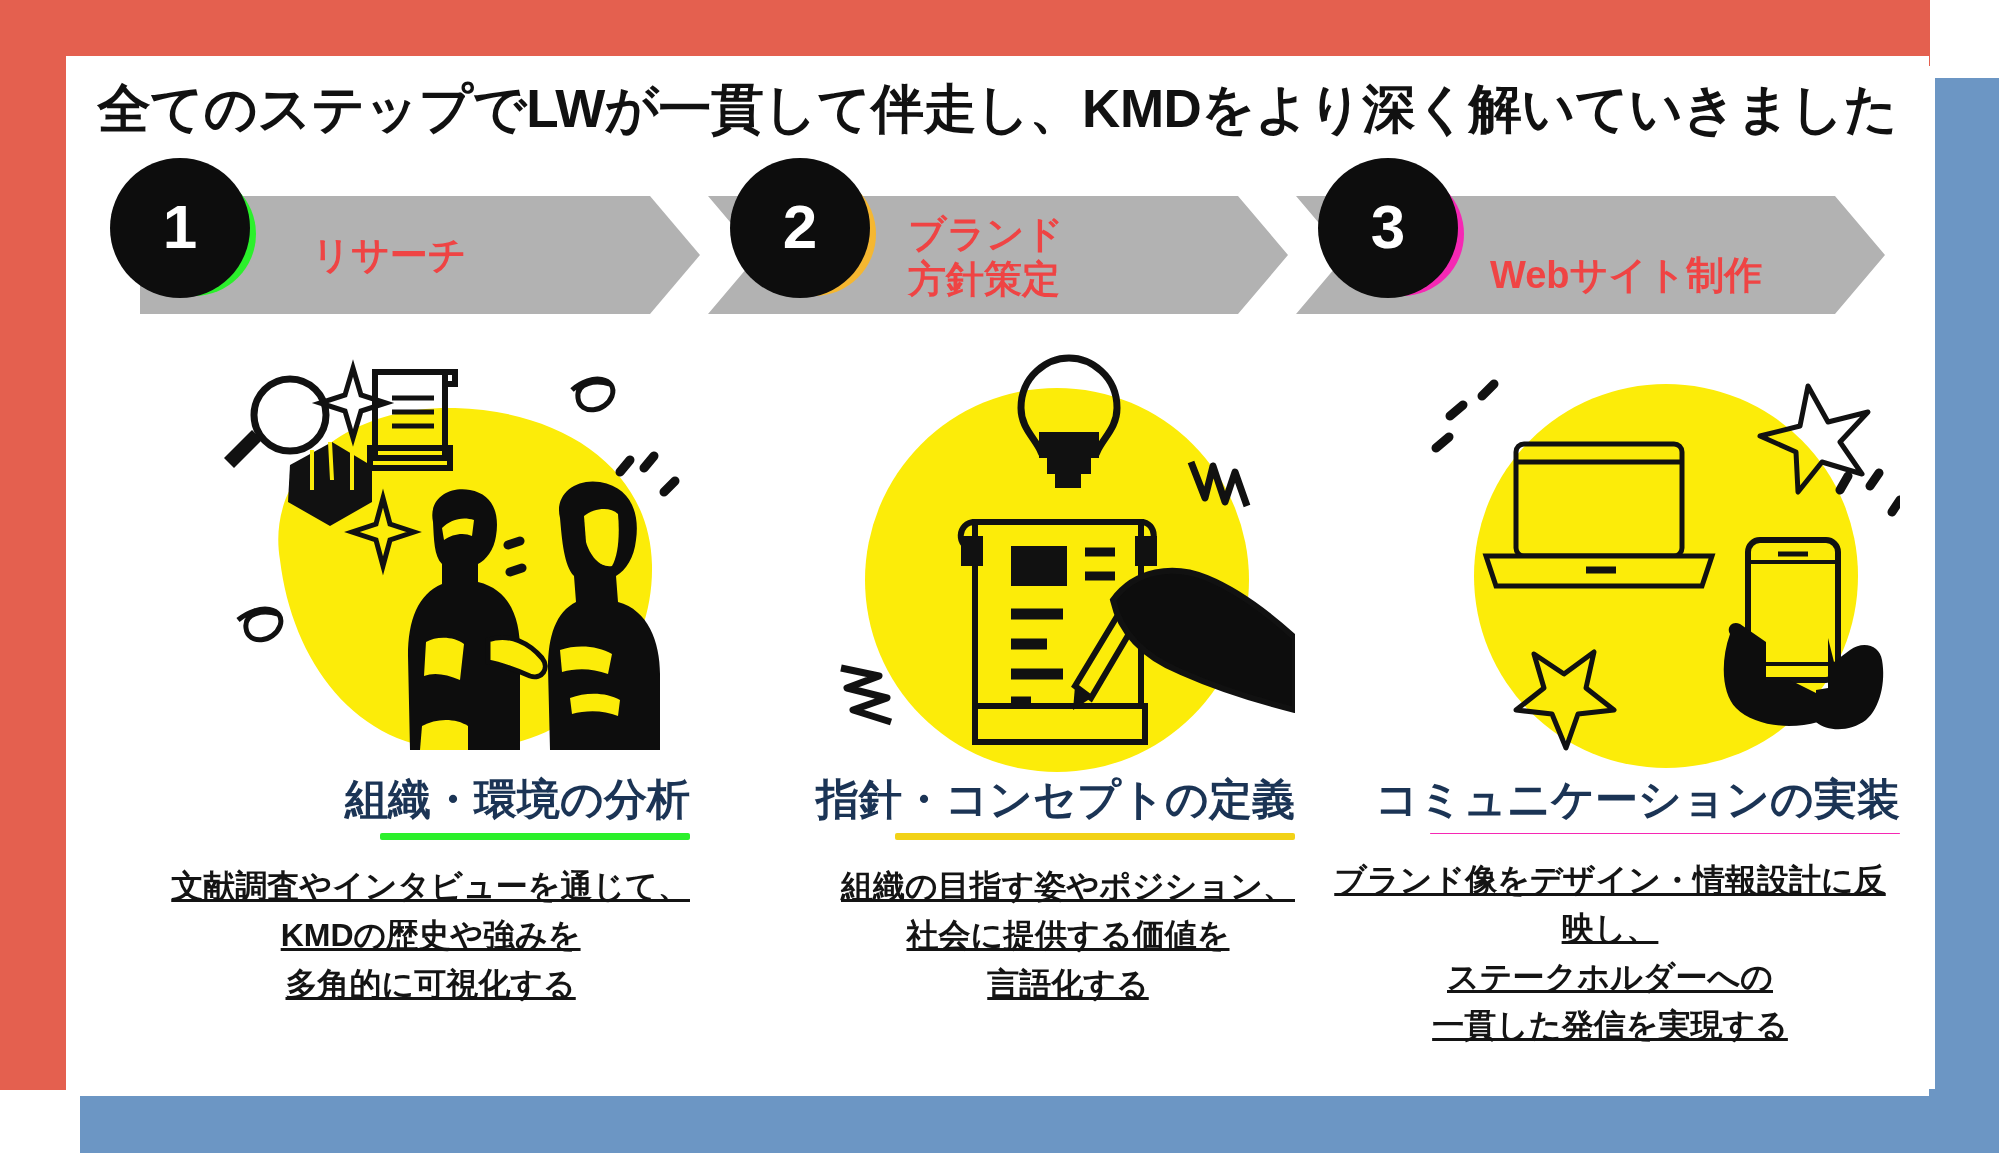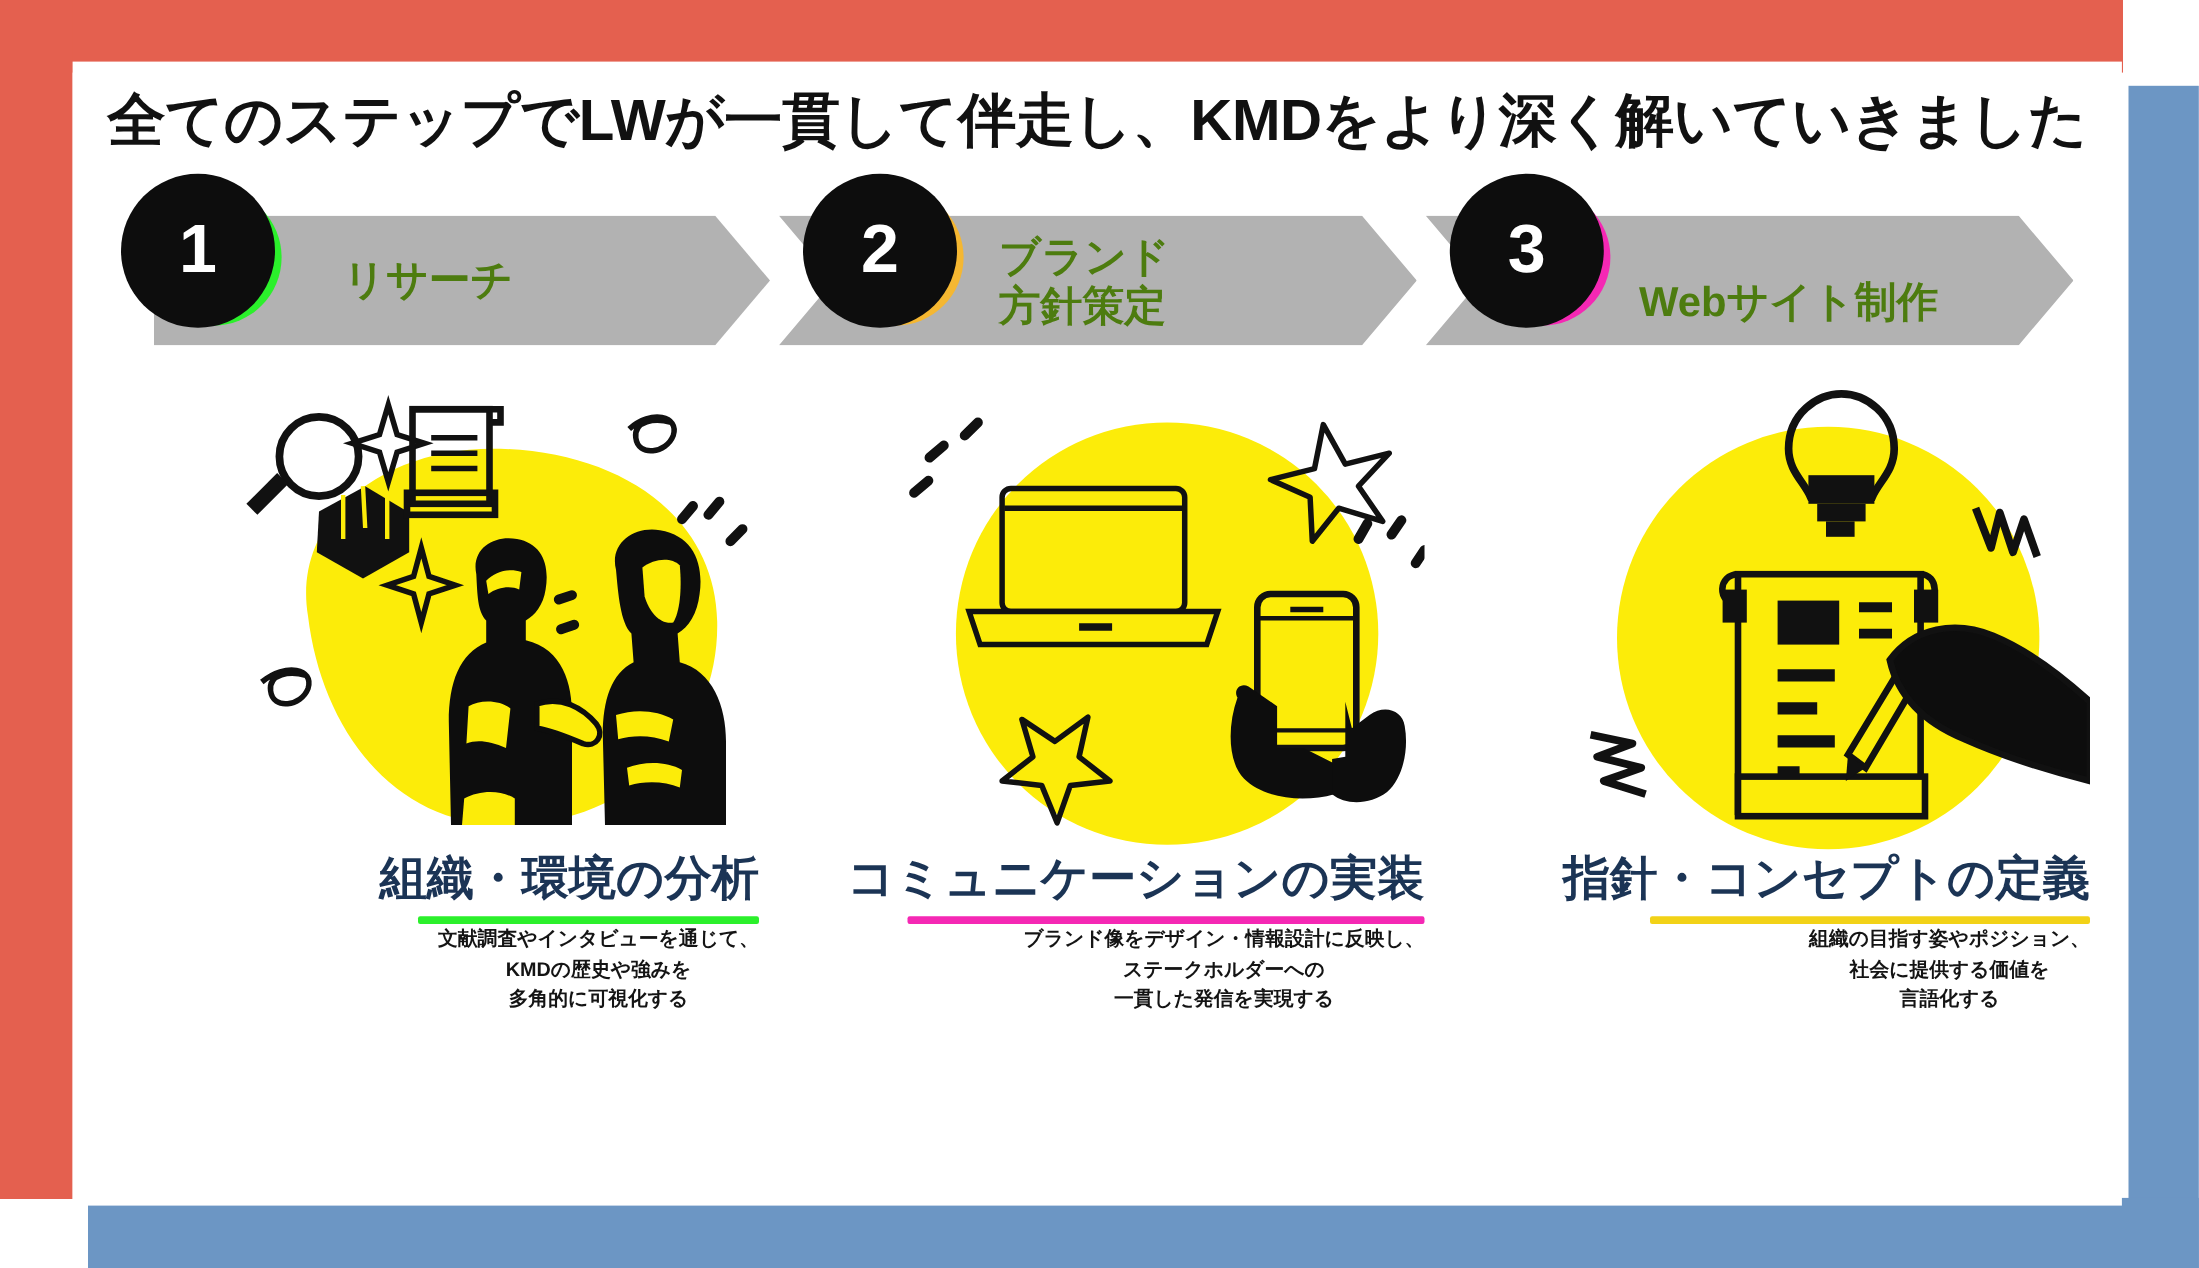--- a/index.html
+++ b/index.html
@@ -58,21 +58,21 @@
     position:absolute;left:22px;top:14px;width:124px;height:124px;border-radius:50%;
   }
   .black-dot{
     position:absolute;left:0px;top:0px;width:140px;height:140px;border-radius:50%;
     background:#0d0d0d;display:flex;align-items:center;justify-content:center;
   }
   .black-dot span{
     color:#ffffff;font-size:62px;font-weight:900;line-height:1;margin-top:-2px;
   }
   .step-label{
-    position:absolute;color:#4d7c0f;font-weight:900;font-size:38px;line-height:1.18;
+    position:absolute;color:#ef4444;font-weight:900;font-size:38px;line-height:1.18;
     text-align:left;white-space:pre-line;
   }
   .step-label.l1{left:172px;top:37px;}
   .step-label.l2{left:768px;top:16px;}
   .step-label.l3{left:1350px;top:37px;margin-top:20px;}
 
   
   .cols{
     position:absolute;left:110px;top:350px;width:1790px;height:700px;
     display:flex;justify-content:space-between;
@@ -80,22 +80,22 @@
   .col{width:580px;display:flex;flex-direction:column;align-items:flex-end;}
   .illus{width:470px;height:430px;position:relative;}
   .illus svg{width:100%;height:100%;display:block;}
 
   .col-heading{
     font-size:43px;font-weight:900;color:#1b3455;margin-top:-4px;white-space:nowrap;
     position:relative;padding-bottom:6px;line-height:1.1;
   }
   .hrule{height:7px;margin-top:4px;border-radius:2px;}
   .col-body{
-    font-size:18px;font-weight:700;color:#141414;
-    line-height:1.52;text-align:center;white-space:pre-line;
+    margin-top:22px;font-size:32px;font-weight:700;color:#141414;
+    line-height:1.52;text-align:center;white-space:pre-line;text-decoration:underline;
   }
 </style>
 </head>
 <body>
 
 <div class="bar-red"></div>
 <div class="bar-red-left"></div>
 <div class="bar-blue-right"></div>
 <div class="bar-blue-bottom"></div>
 <div class="sheet"></div>
@@ -174,52 +174,20 @@
         <path d="M364 166 C374 158 390 156 398 164 C400 186 398 206 392 216 C380 218 370 206 366 192 Z" fill="#fcec09"></path>
         <path d="M340 300 C358 294 378 296 392 304 L388 324 C372 318 356 318 342 322 Z" fill="#fcec09"></path>
         <path d="M350 348 C366 342 386 342 400 350 L398 366 C384 360 366 360 352 364 Z" fill="#fcec09"></path>
       </svg>
     </div>
     <div class="col-heading">組織・環境の分析</div>
     <div class="hrule" style="width:310px;background:#2bf02b;"></div>
     <div class="col-body">文献調査やインタビューを通じて、
 KMDの歴史や強みを
 多角的に可視化する</div>
-  </div>
-
-  <div class="col">
-    <div class="illus">
-      <svg viewBox="0 0 470 430" xmlns="http://www.w3.org/2000/svg">
-        <circle cx="236" cy="226" r="192" fill="#fcec09"></circle>
-
-        <rect x="86" y="94" width="166" height="112" rx="8" fill="none" stroke="#111" stroke-width="5"></rect>
-        <path d="M88 112 L250 112" stroke="#111" stroke-width="5"></path>
-        <path d="M56 206 L282 206 L272 236 L66 236 Z" fill="#fcec09" stroke="#111" stroke-width="5"></path>
-        <path d="M156 220 l30 0" stroke="#111" stroke-width="7"></path>
-
-        <rect x="318" y="190" width="90" height="140" rx="12" fill="#fcec09" stroke="#111" stroke-width="6"></rect>
-        <path d="M348 204 l30 0" stroke="#111" stroke-width="5"></path>
-        <path d="M320 212 l86 0 M320 314 l86 0" stroke="#111" stroke-width="4"></path>
-
-        <path d="M300 284 C296 278 302 270 310 274 L336 292 L336 330 L360 330 L388 344 L388 372 C360 380 324 376 306 358 C292 344 290 312 300 284 Z" fill="#0d0d0d"></path>
-
-        <path d="M398 288 L404 312 L420 300 C434 290 450 296 452 310 C456 332 450 358 436 370 C420 382 398 382 386 372 L386 340 L398 338 Z" fill="#0d0d0d"></path>
-
-        <path d="M378 36 L398 72 L438 62 L410 92 L432 124 L392 112 L368 142 L366 102 L330 86 L370 76 Z" fill="none" stroke="#111" stroke-width="5" stroke-linejoin="round"></path>
-        <path d="M104 304 L134 324 L164 302 L156 338 L184 360 L148 364 L136 398 L122 364 L86 360 L114 338 Z" fill="none" stroke="#111" stroke-width="5" stroke-linejoin="round"></path>
-
-        <path d="M52 46 l12 -12 M20 66 l13 -11 M6 98 l13 -11" stroke="#111" stroke-width="9" stroke-linecap="round"></path>
-        <path d="M410 140 l8 -14 M440 136 l9 -13 M462 162 l8 -12" stroke="#111" stroke-width="9" stroke-linecap="round"></path>
-      </svg>
-    </div>
-    <div class="col-heading">コミュニケーションの実装</div>
-    <div class="hrule" style="width:470px;background:#f528b4;"></div>
-    <div class="col-body">ブランド像をデザイン・情報設計に反映し、
-ステークホルダーへの
-一貫した発信を実現する</div>
   </div>
 
   <div class="col">
     <div class="illus">
       <svg viewBox="0 0 470 430" xmlns="http://www.w3.org/2000/svg">
         <circle cx="232" cy="230" r="192" fill="#fcec09"></circle>
 
         <path d="M196 58 C196 26 222 8 244 8 C266 8 292 26 292 58 C292 78 278 88 272 102 L216 102 C210 88 196 78 196 58 Z" fill="none" stroke="#111" stroke-width="7"></path>
         <rect x="214" y="82" width="60" height="26" fill="#111"></rect>
         <rect x="222" y="108" width="44" height="16" fill="#111"></rect>
@@ -244,13 +212,45 @@
         <path d="M16 318 l38 8 l-32 12 l40 10 l-34 12 l38 12" fill="none" stroke="#111" stroke-width="7" stroke-linejoin="round"></path>
       </svg>
     </div>
     <div class="col-heading">指針・コンセプトの定義</div>
     <div class="hrule" style="width:400px;background:#f2d217;"></div>
     <div class="col-body">組織の目指す姿やポジション、
 社会に提供する価値を
 言語化する</div>
   </div>
 
+  <div class="col">
+    <div class="illus">
+      <svg viewBox="0 0 470 430" xmlns="http://www.w3.org/2000/svg">
+        <circle cx="236" cy="226" r="192" fill="#fcec09"></circle>
+
+        <rect x="86" y="94" width="166" height="112" rx="8" fill="none" stroke="#111" stroke-width="5"></rect>
+        <path d="M88 112 L250 112" stroke="#111" stroke-width="5"></path>
+        <path d="M56 206 L282 206 L272 236 L66 236 Z" fill="#fcec09" stroke="#111" stroke-width="5"></path>
+        <path d="M156 220 l30 0" stroke="#111" stroke-width="7"></path>
+
+        <rect x="318" y="190" width="90" height="140" rx="12" fill="#fcec09" stroke="#111" stroke-width="6"></rect>
+        <path d="M348 204 l30 0" stroke="#111" stroke-width="5"></path>
+        <path d="M320 212 l86 0 M320 314 l86 0" stroke="#111" stroke-width="4"></path>
+
+        <path d="M300 284 C296 278 302 270 310 274 L336 292 L336 330 L360 330 L388 344 L388 372 C360 380 324 376 306 358 C292 344 290 312 300 284 Z" fill="#0d0d0d"></path>
+
+        <path d="M398 288 L404 312 L420 300 C434 290 450 296 452 310 C456 332 450 358 436 370 C420 382 398 382 386 372 L386 340 L398 338 Z" fill="#0d0d0d"></path>
+
+        <path d="M378 36 L398 72 L438 62 L410 92 L432 124 L392 112 L368 142 L366 102 L330 86 L370 76 Z" fill="none" stroke="#111" stroke-width="5" stroke-linejoin="round"></path>
+        <path d="M104 304 L134 324 L164 302 L156 338 L184 360 L148 364 L136 398 L122 364 L86 360 L114 338 Z" fill="none" stroke="#111" stroke-width="5" stroke-linejoin="round"></path>
+
+        <path d="M52 46 l12 -12 M20 66 l13 -11 M6 98 l13 -11" stroke="#111" stroke-width="9" stroke-linecap="round"></path>
+        <path d="M410 140 l8 -14 M440 136 l9 -13 M462 162 l8 -12" stroke="#111" stroke-width="9" stroke-linecap="round"></path>
+      </svg>
+    </div>
+    <div class="col-heading">コミュニケーションの実装</div>
+    <div class="hrule" style="width:470px;background:#f528b4;"></div>
+    <div class="col-body">ブランド像をデザイン・情報設計に反映し、
+ステークホルダーへの
+一貫した発信を実現する</div>
+  </div>
+
 </div>
 
 </body></html>

